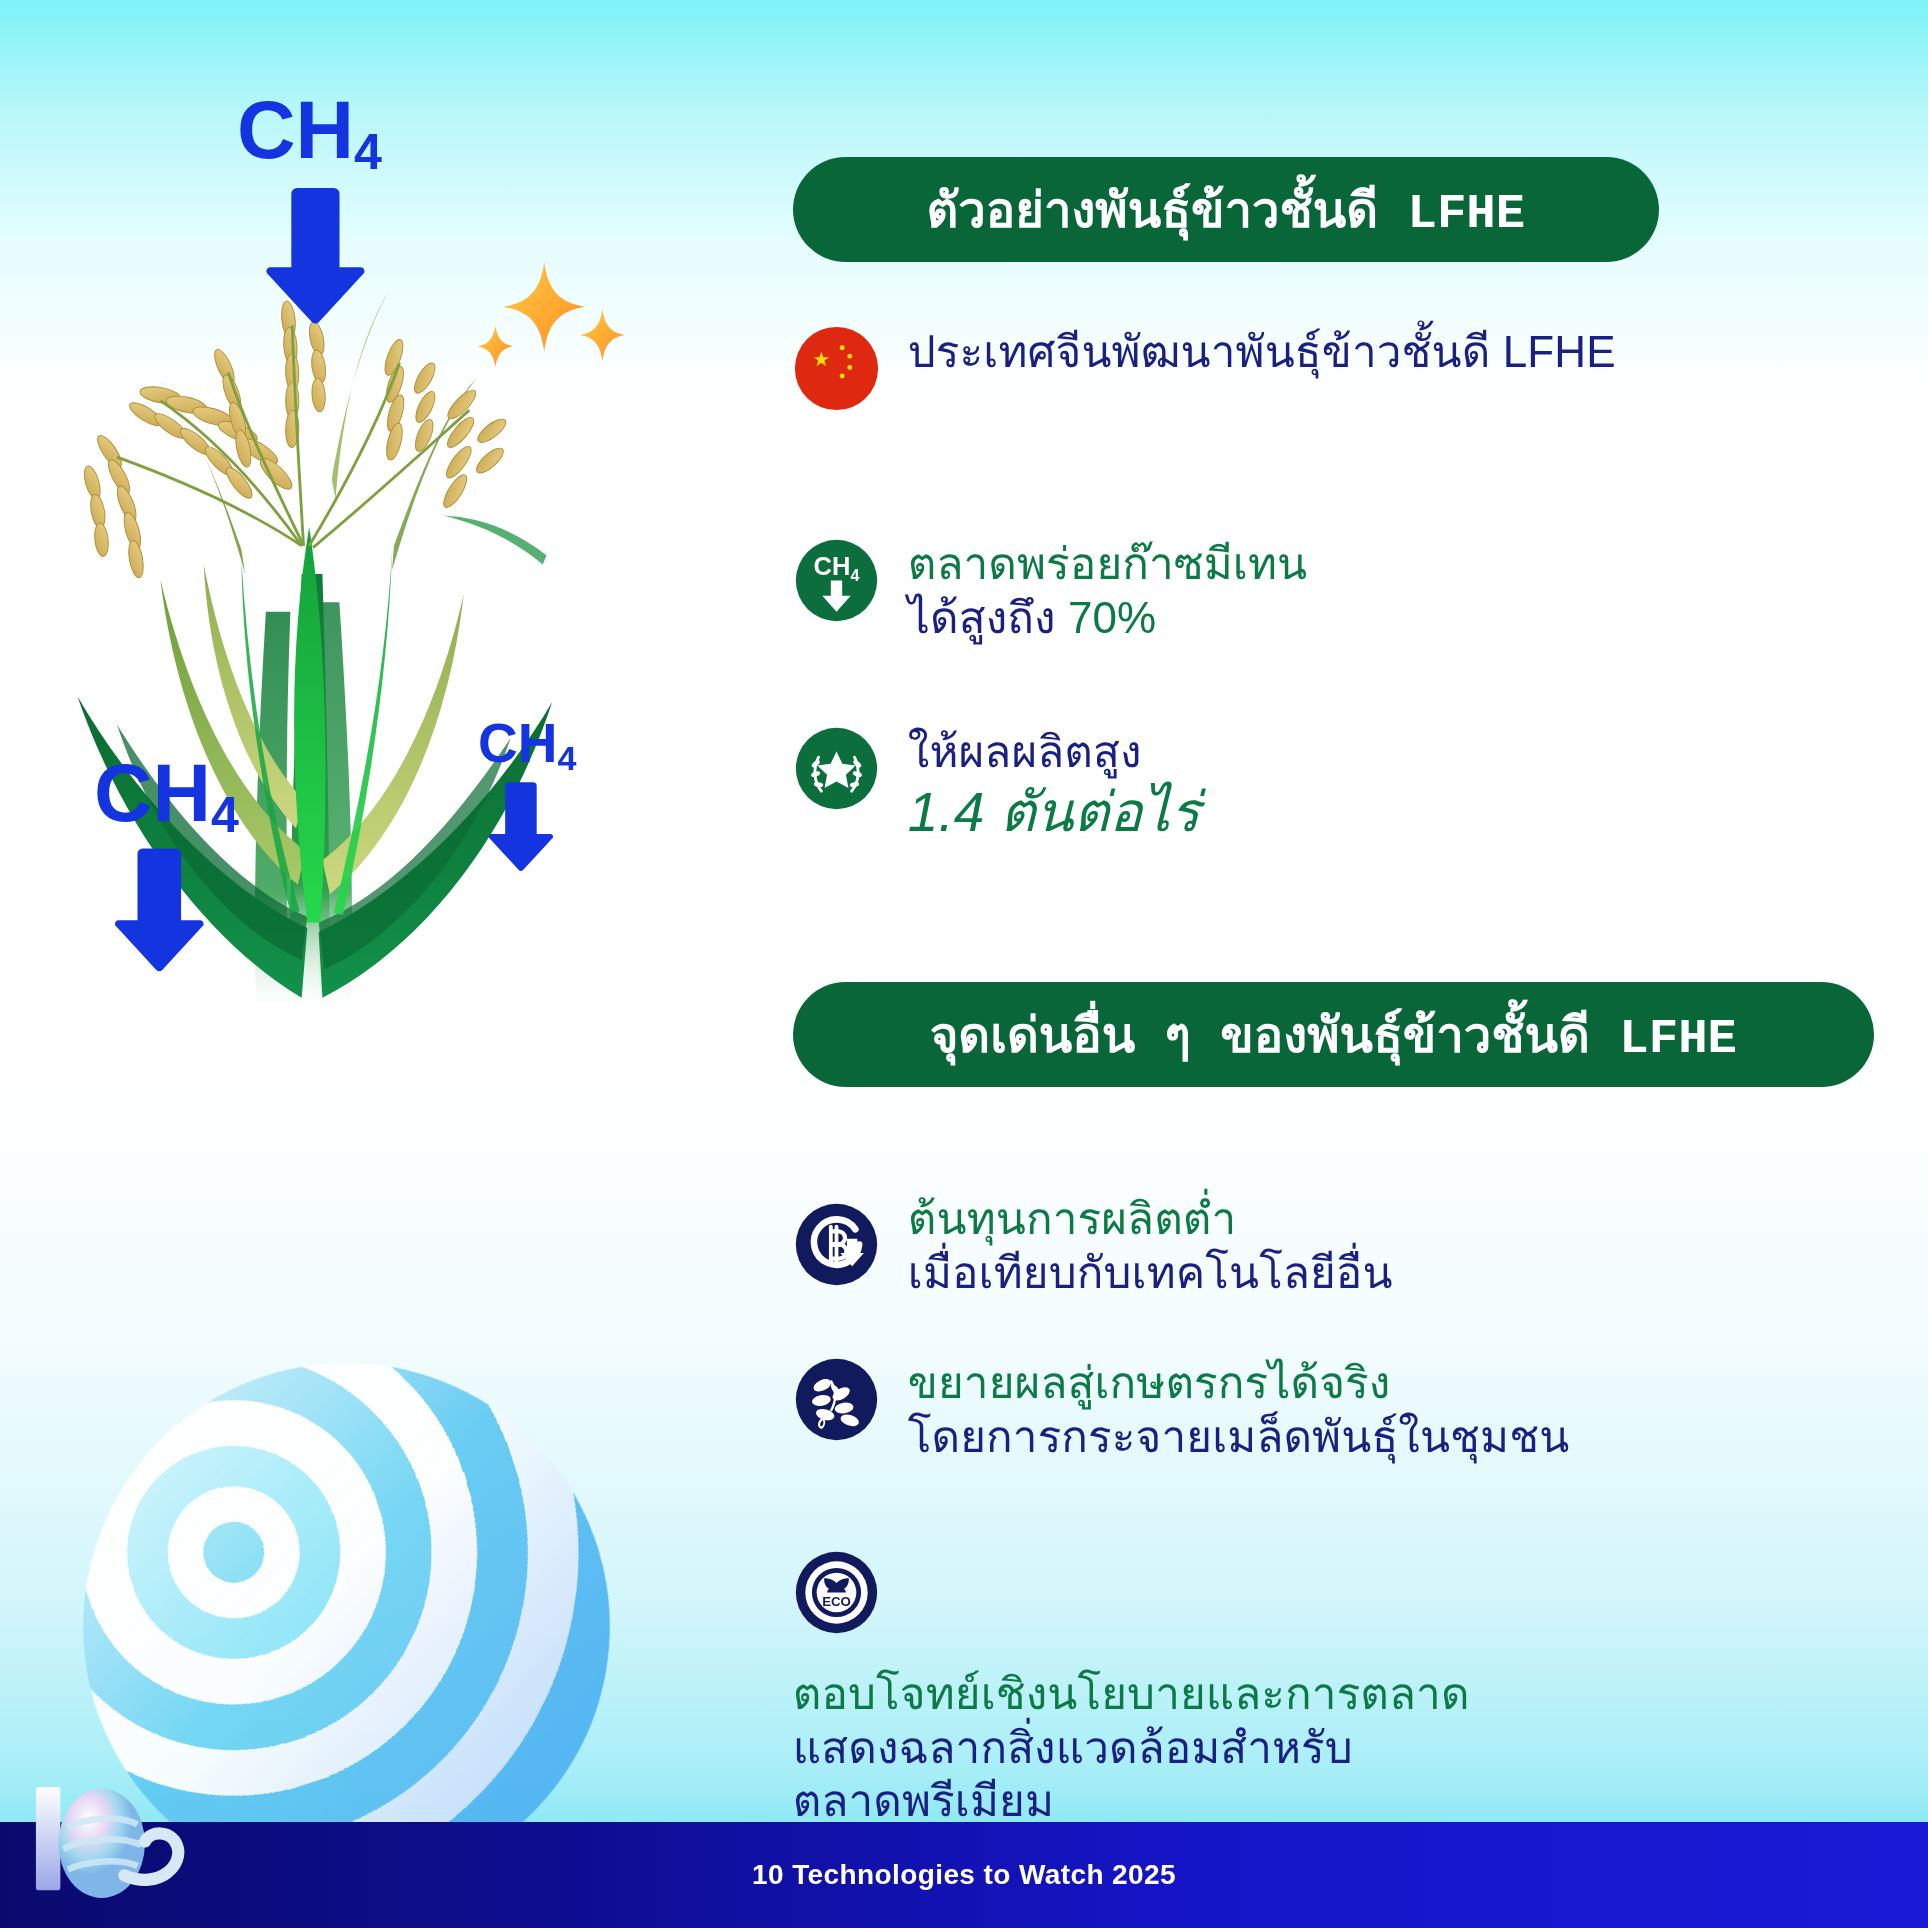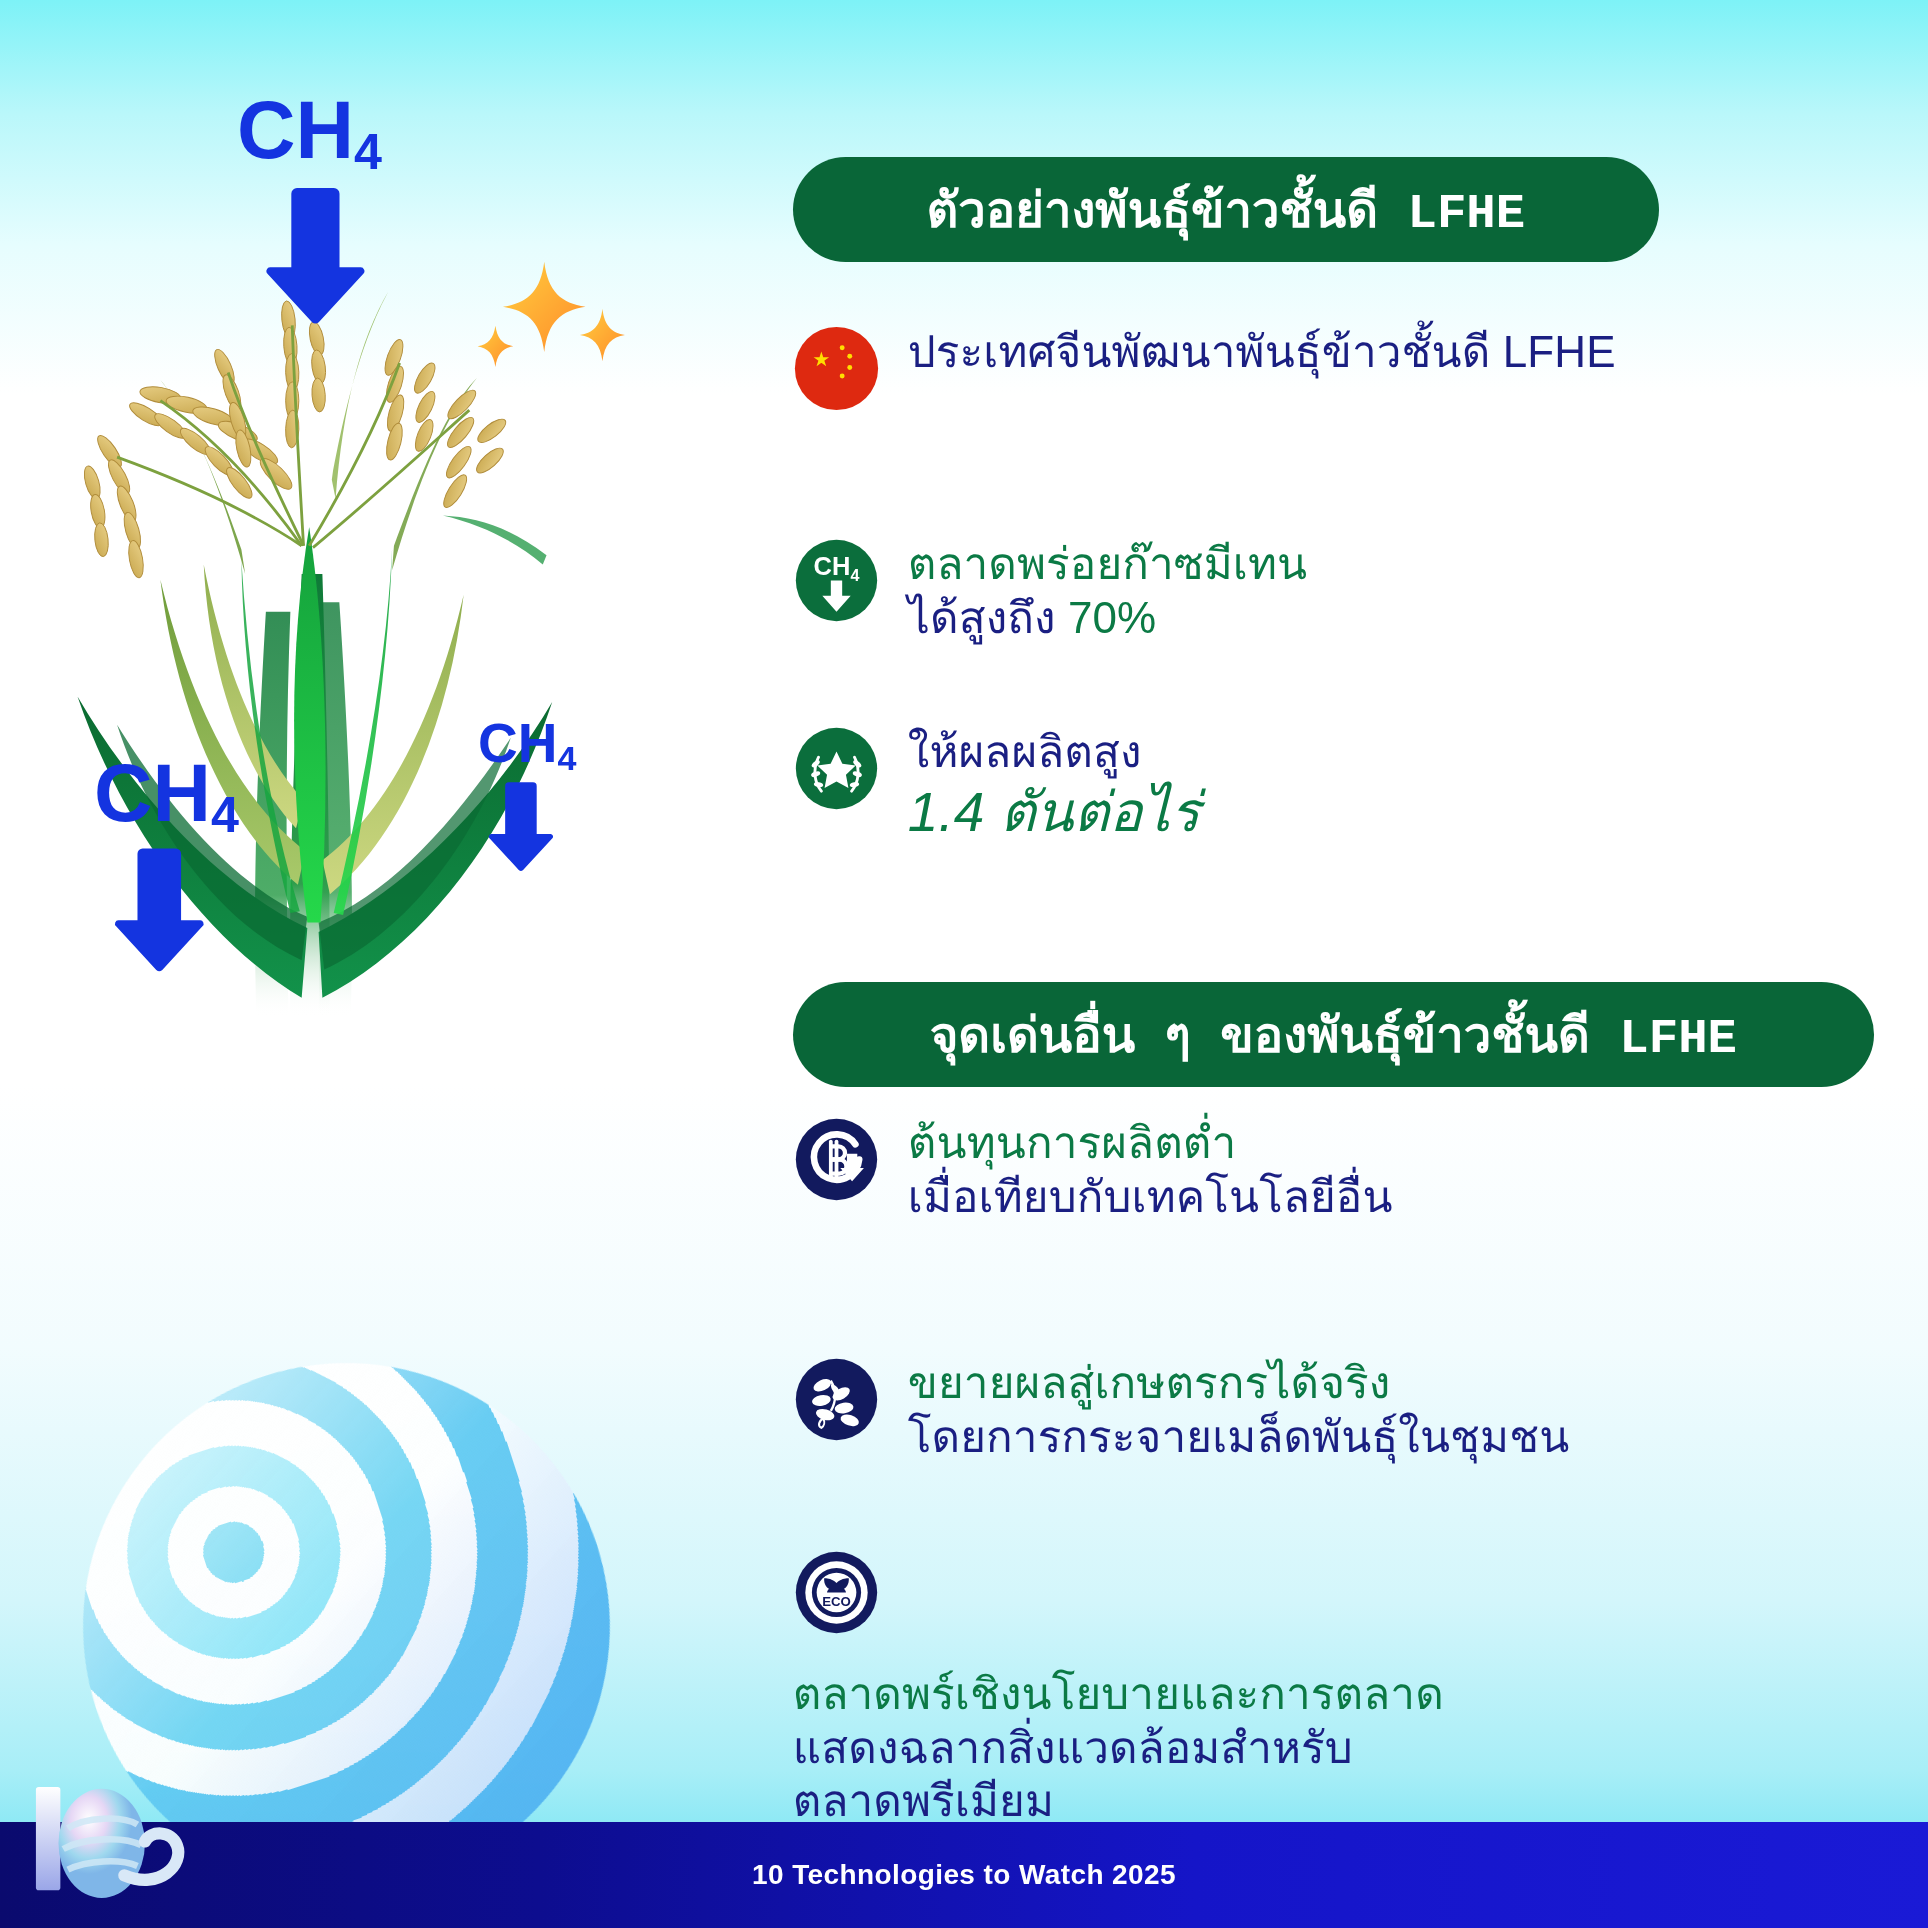--- a/index.html
+++ b/index.html
@@ -82,21 +82,21 @@
 
   .bullet{position:absolute;display:flex;align-items:flex-start;gap:28px;}
   .bullet .ico{flex:0 0 auto;}
   .bullet .txt{font-size:44px;line-height:1.22;font-weight:500;letter-spacing:0.1px;}
   .green{color:#0b7a45;}
   .navy{color:#1a1f82;}
 
   .b1{left:3.8px;top:325px;}
   .b2{left:3.8px;top:537px;}
   .b3{left:3.8px;top:725px;}
-  .b4{left:3.8px;top:1116px;}
+  .b4{left:3.8px;top:1192px;align-items:center;}
   .b5{left:3.8px;top:1356px;}
   .b6{left:3.8px;top:1549px;flex-direction:column;}
 
   .b2 .txt,.b3 .txt{padding-top:0;}
 
   
   .footer{
     position:absolute;left:0;top:1822px;width:1928px;height:106px;
     background:linear-gradient(to right,#0a0a6e 0%,#0d0d8f 28%,#1515c8 62%,#1a1ad6 100%);
     display:flex;align-items:center;justify-content:center;
@@ -394,21 +394,21 @@
         <svg width="87" height="87" viewBox="0 0 92 92">
           <circle cx="46" cy="46" r="43" fill="#121a5e"></circle>
           <circle cx="46" cy="46" r="33" fill="#fff"></circle>
           <circle cx="46" cy="46" r="26" fill="#121a5e"></circle>
           <circle cx="46" cy="46" r="21" fill="#fff"></circle>
           <path d="M46 36 c-6 -6 -13 -5 -13 -5 s-1 8 5 11 c-2 2 -2 4 -2 4 h20 s0 -2 -2 -4 c6 -3 5 -11 5 -11 s-7 -1 -13 5 z" fill="#121a5e"></path>
           <text x="46" y="60" font-family="Liberation Sans, sans-serif" font-size="14" font-weight="bold" fill="#121a5e" text-anchor="middle">ECO</text>
         </svg>
       </div>
       <div class="txt">
-        <div class="green">ตลาดพร์เชิงนโยบายและการตลาด</div>
+        <div class="green">ตอบโจทย์เชิงนโยบายและการตลาด</div>
         <div class="navy">แสดงฉลากสิ่งแวดล้อมสำหรับ</div>
         <div class="navy">ตลาดพรีเมียม</div>
       </div>
     </div>
 
   </div>
 
   <div class="footer">
     <span class="ftxt">10 Technologies to Watch 2025</span>
   </div>

